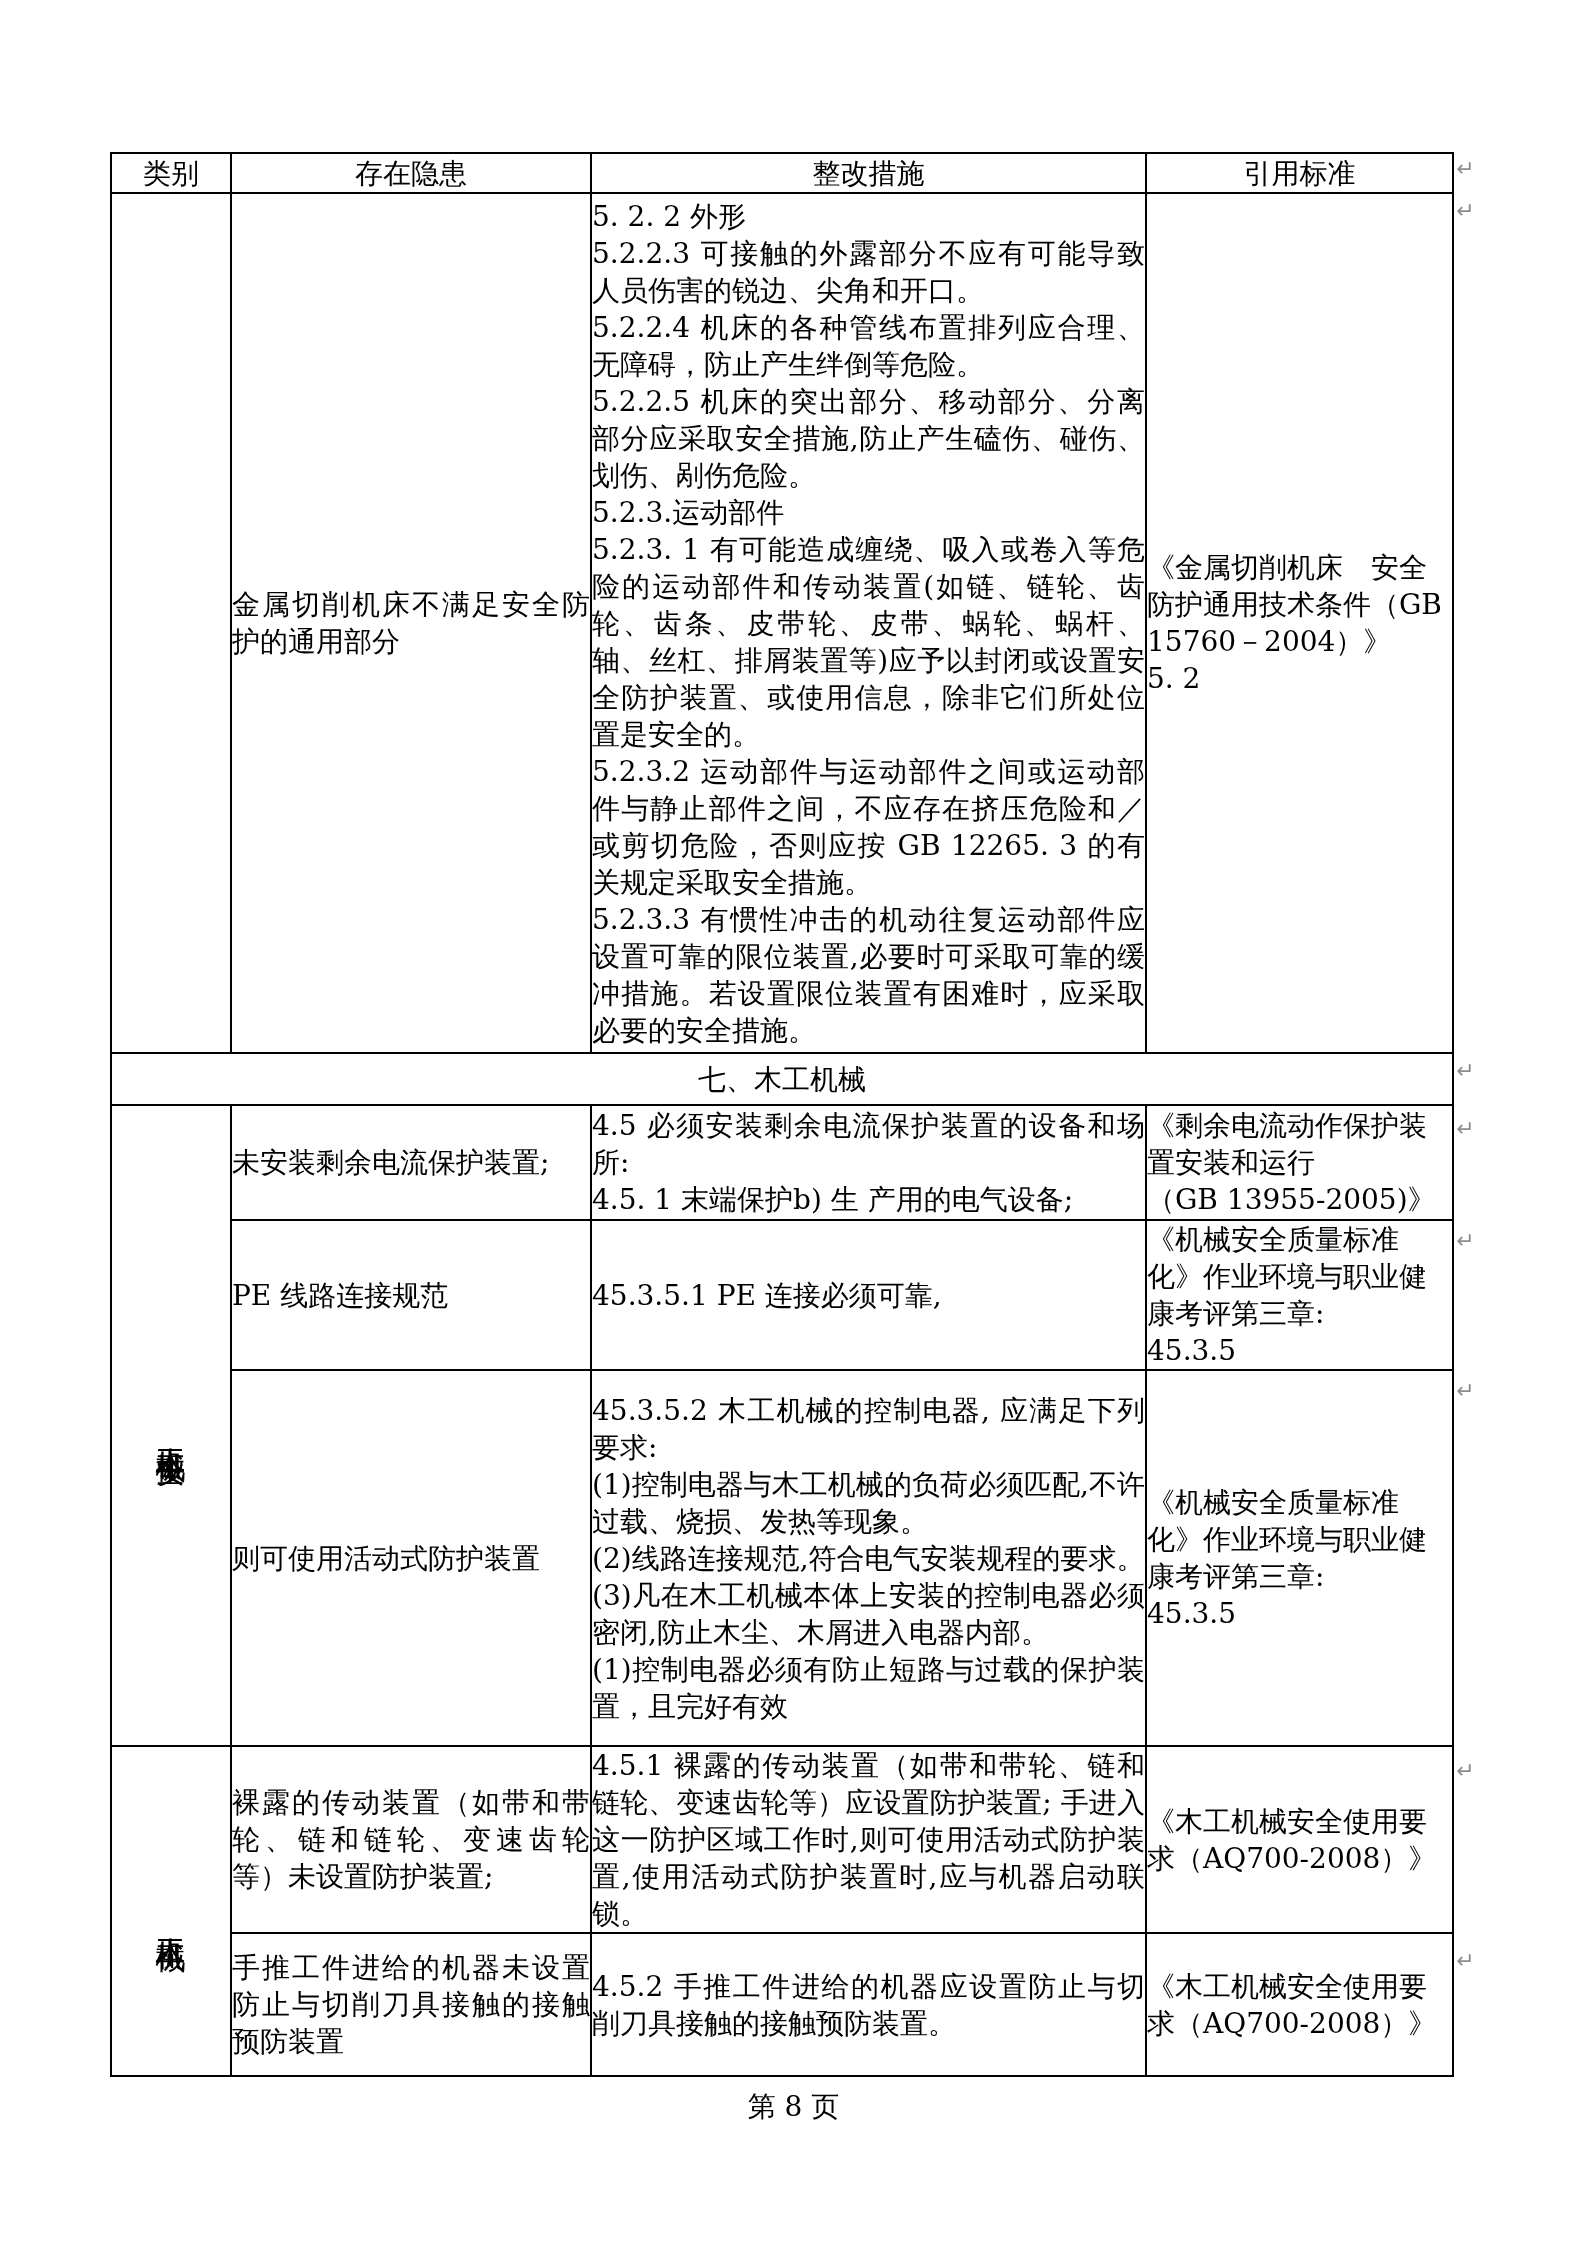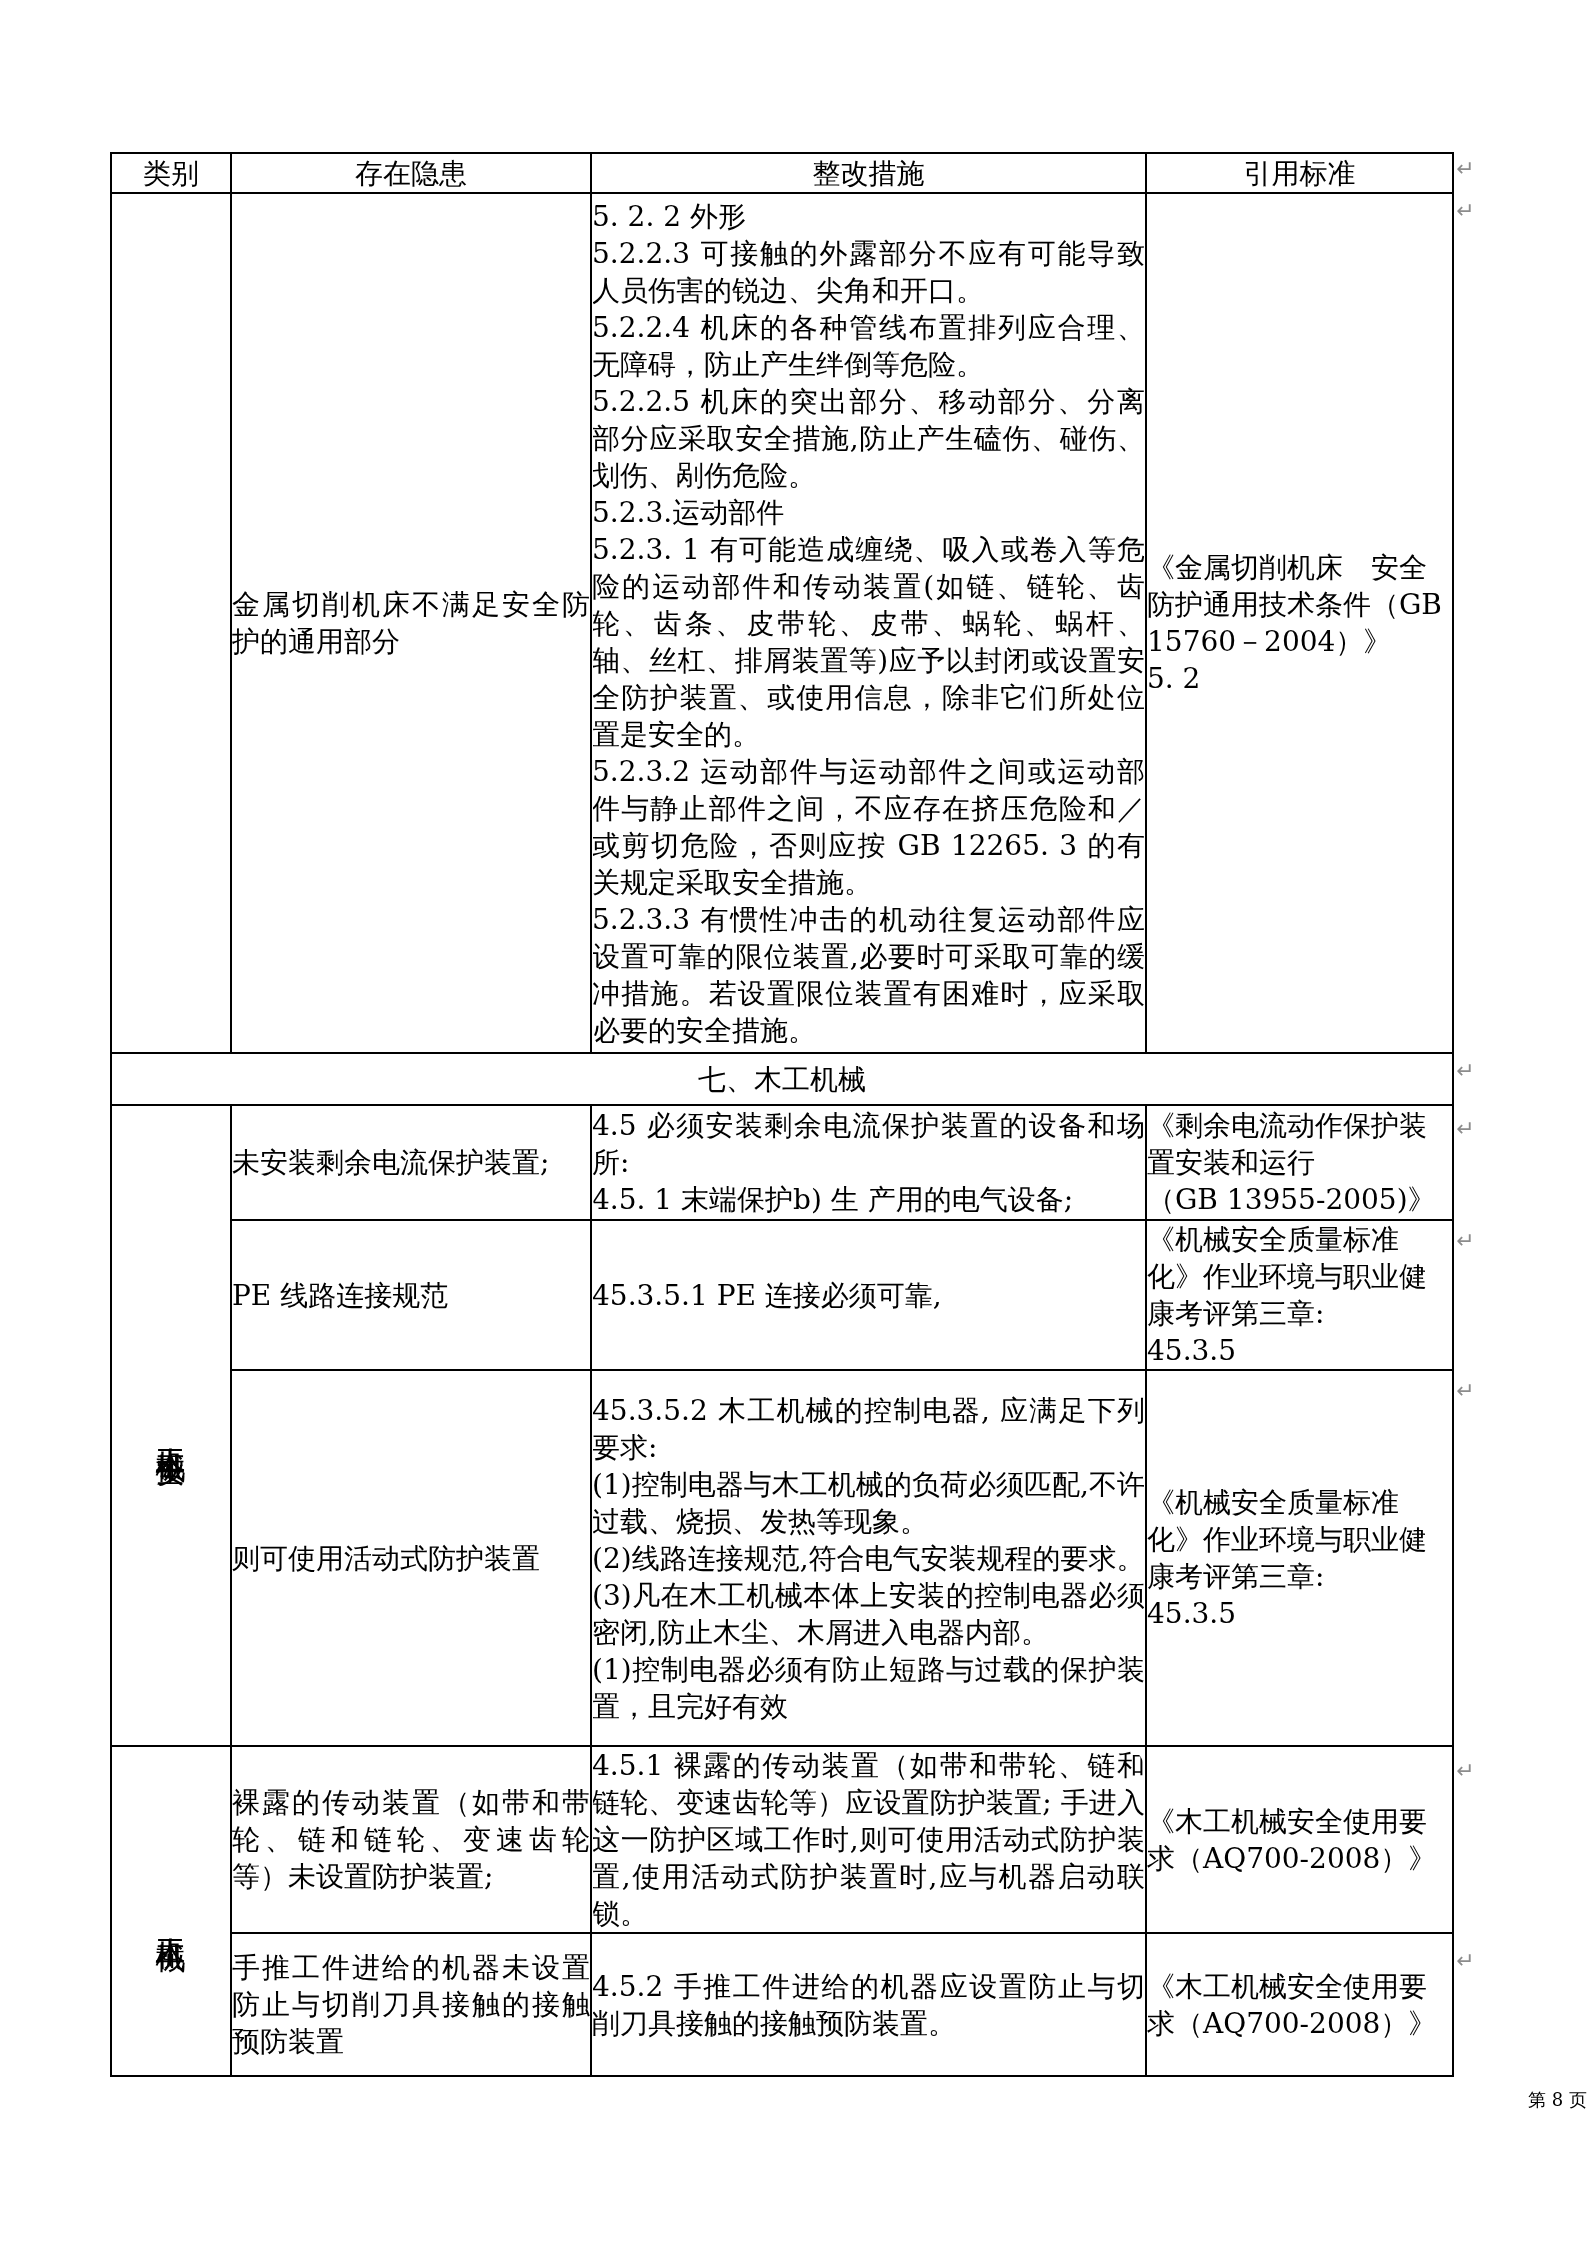--- a/index.html
+++ b/index.html
@@ -22,36 +22,36 @@
     font-weight:normal;
     font-size:28px;
     line-height:37px;
     vertical-align:middle;
     padding:0;
     overflow:hidden;
   }
   th.hdr{ text-align:center; font-size:29px; }
   td.cat{ text-align:center; }
   td.hazard{ padding:4px 12px 4px 14px; text-align:justify; text-justify:inter-ideograph; }
-  td.measure{ padding:4px 8px 4px 16px; text-align:justify; text-justify:inter-ideograph;border-radius:22px; }
+  td.measure{ padding:4px 8px 4px 16px; text-align:justify; text-justify:inter-ideograph; }
   td.standard{ padding:4px 6px 4px 12px; text-align:left; }
   td.band{ text-align:center; font-size:30px; }
   .vertical{
     writing-mode:vertical-rl;
     text-orientation:upright;
     margin:0 auto;
     font-size:30px;
     line-height:120px;
     letter-spacing:2px;
     display:inline-block;
   }
   .para{ margin:0; }
   .footer{
     position:absolute;left:0;top:2088px;width:100%;
-    text-align:right;font-size:18px;color:#000;
+    text-align:center;font-size:28px;color:#000;
   }
   .pmark{
     position:absolute;
     color:#8c8c8c;
     font-size:22px;
     line-height:22px;
     font-family:"DejaVu Sans","Liberation Sans",sans-serif;
   }
 </style>
 </head>

